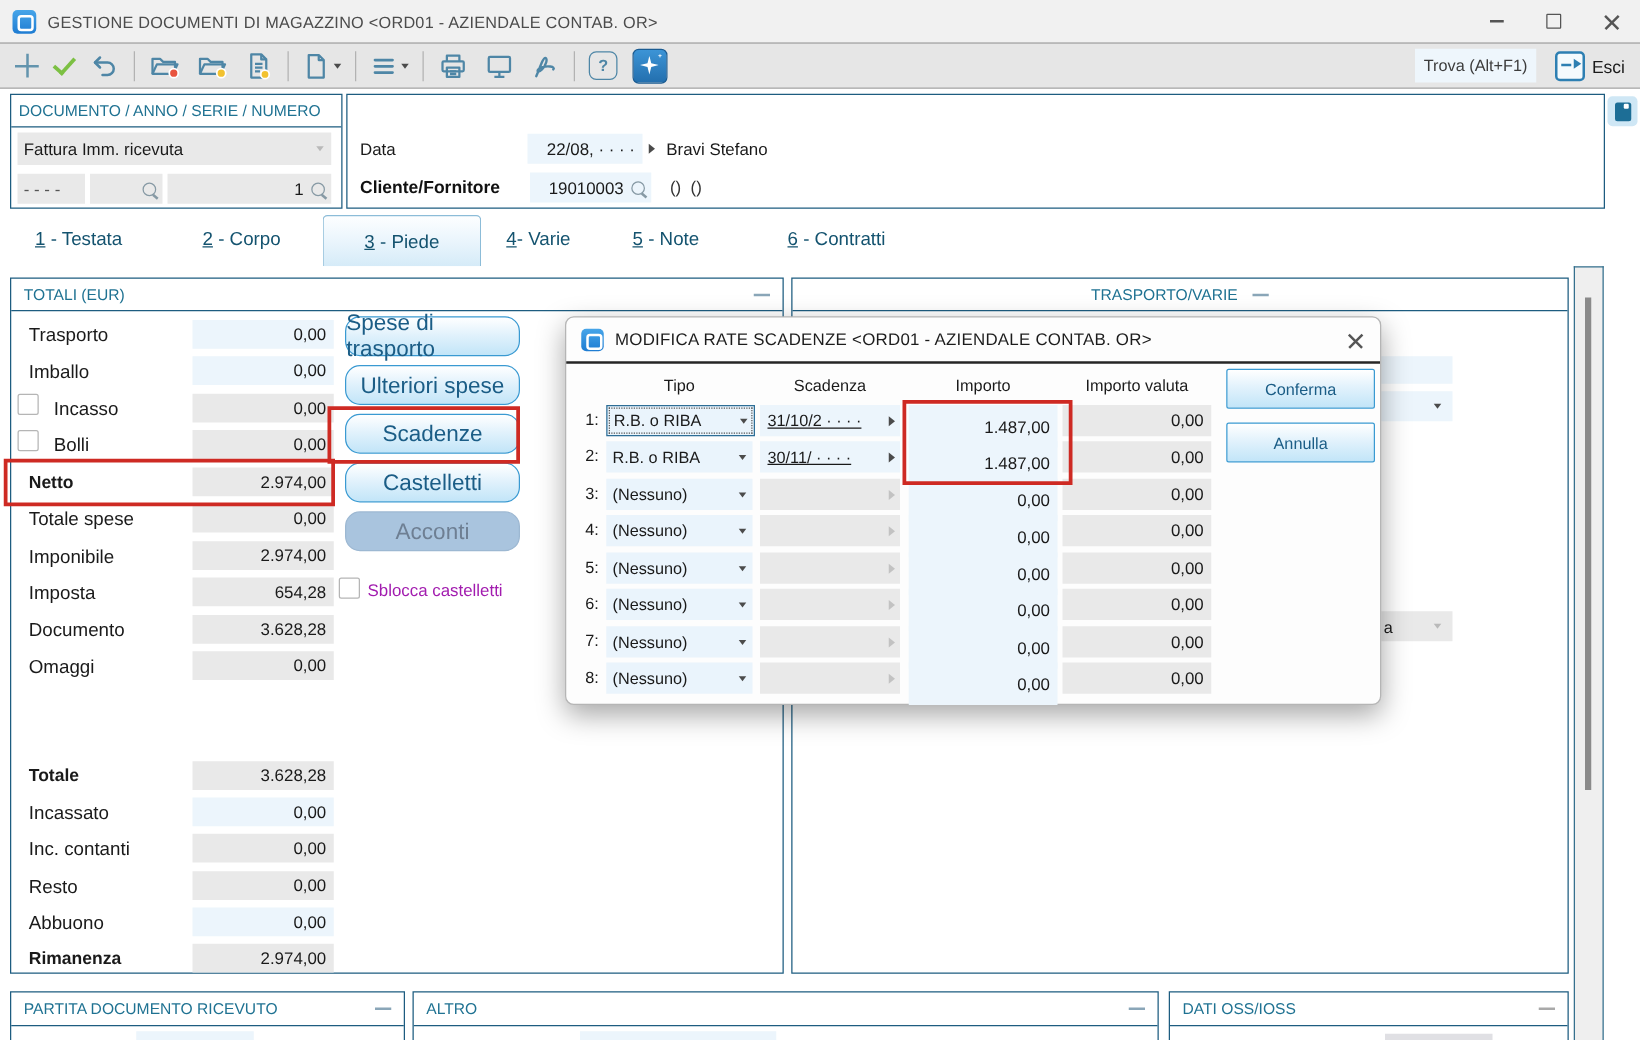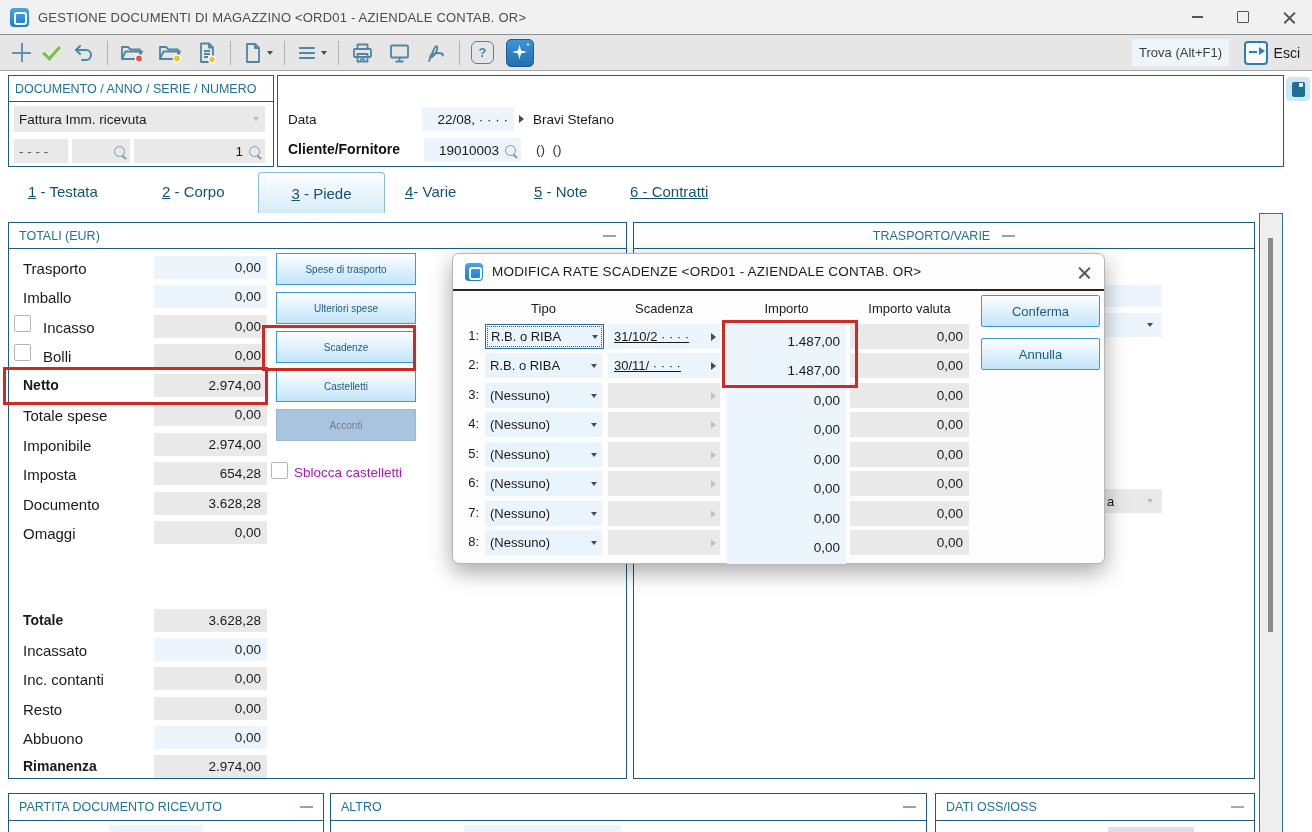--- a/index.html
+++ b/index.html
@@ -57,21 +57,21 @@
 
   
   .tab{position:absolute;top:183px;font-size:15px;color:#14536f;white-space:nowrap;}
   .tab u{text-decoration:underline;}
   .tab-active-box{position:absolute;top:172px;left:258px;width:125px;height:40px;border:1px solid #8cbcd8;border-bottom:none;border-radius:4px 4px 0 0;background:linear-gradient(#fdfeff,#e8f4fc 55%,#d5ebf8);display:flex;align-items:center;justify-content:center;font-size:15px;color:#14536f;}
 
   
   .trow-label{position:absolute;left:14px;font-size:15px;color:#1a1a1a;white-space:nowrap;}
   .trow-label.b{font-weight:bold;font-size:14px;}
   .tfld{position:absolute;left:145px;width:113px;height:23px;}
-  .pbtn{position:absolute;left:267px;width:138px;height:30px;border:1px solid #3a9ad2;border-radius:0;background:linear-gradient(#ffffff,#e2f2fc 45%,#c2e5f8);color:#1b5d86;font-size:10px;display:flex;align-items:center;justify-content:center;}
+  .pbtn{position:absolute;left:267px;width:138px;height:30px;border:1px solid #3a9ad2;border-radius:12px;background:linear-gradient(#ffffff,#e2f2fc 45%,#c2e5f8);color:#1b5d86;font-size:18px;display:flex;align-items:center;justify-content:center;}
   .pbtn.disabled{background:#a9c4de;border:1px solid #9db8d2;color:#6e7f93;}
 
   
   .redbox{position:absolute;border:3px solid #ce2a23;background:transparent;z-index:30;pointer-events:none;}
 
   
   .modal{position:absolute;left:452px;top:253px;width:651px;height:309px;background:#fdfdfd;border:1px solid #b5b5b5;border-radius:7px;box-shadow:0 8px 22px rgba(0,0,0,.35);z-index:20;}
   .modal-title{position:absolute;top:0;left:0;right:0;height:35px;display:flex;align-items:center;border-bottom:2px solid #262626;}
   .modal-title .app-logo{margin-left:12px;width:18px;height:18px;}
   .mtitle-txt{margin-left:9px;font-size:13.5px;color:#1c1c1c;letter-spacing:.2px;}
@@ -241,22 +241,22 @@
   <div class="sidepanel-btn">
       <span class="sp-inner"></span>
     </div>
 
   <div class="tab" style="left:28px;"><u>1</u><span> - Testata</span></div>
   <div class="tab" style="left:162px;"><u>2</u><span> - Corpo</span></div>
   <div class="tab-active-box">
       <span><u>3</u><span> - Piede</span></span>
     </div>
   <div class="tab" style="left:405px;"><u>4</u><span>- Varie</span></div>
-  <div class="tab" style="left:534px;"><u>5</u><span> - Note</span></div>
-  <div class="tab" style="left:630px;text-decoration:underline;"><u>6</u><span> - Contratti</span></div>
+  <div class="tab" style="left:506px;"><u>5</u><span> - Note</span></div>
+  <div class="tab" style="left:630px;"><u>6</u><span> - Contratti</span></div>
 
   <div class="tealbox abs" style="left:8px;top:222px;width:617px;height:555px;">
     <div style="height:25px;border-bottom:1px solid #1d5c80;display:flex;align-items:center;justify-content:space-between;padding:0 10px;">
       <span class="boxhdr">TOTALI (EUR)</span>
       <span class="minusico"></span>
     </div>
 
     <div class="trow-label" style="top:37px;">Trasporto</div>
     <div class="fld blue tfld" style="top:33px;">
         <span class="v">0,00</span>

